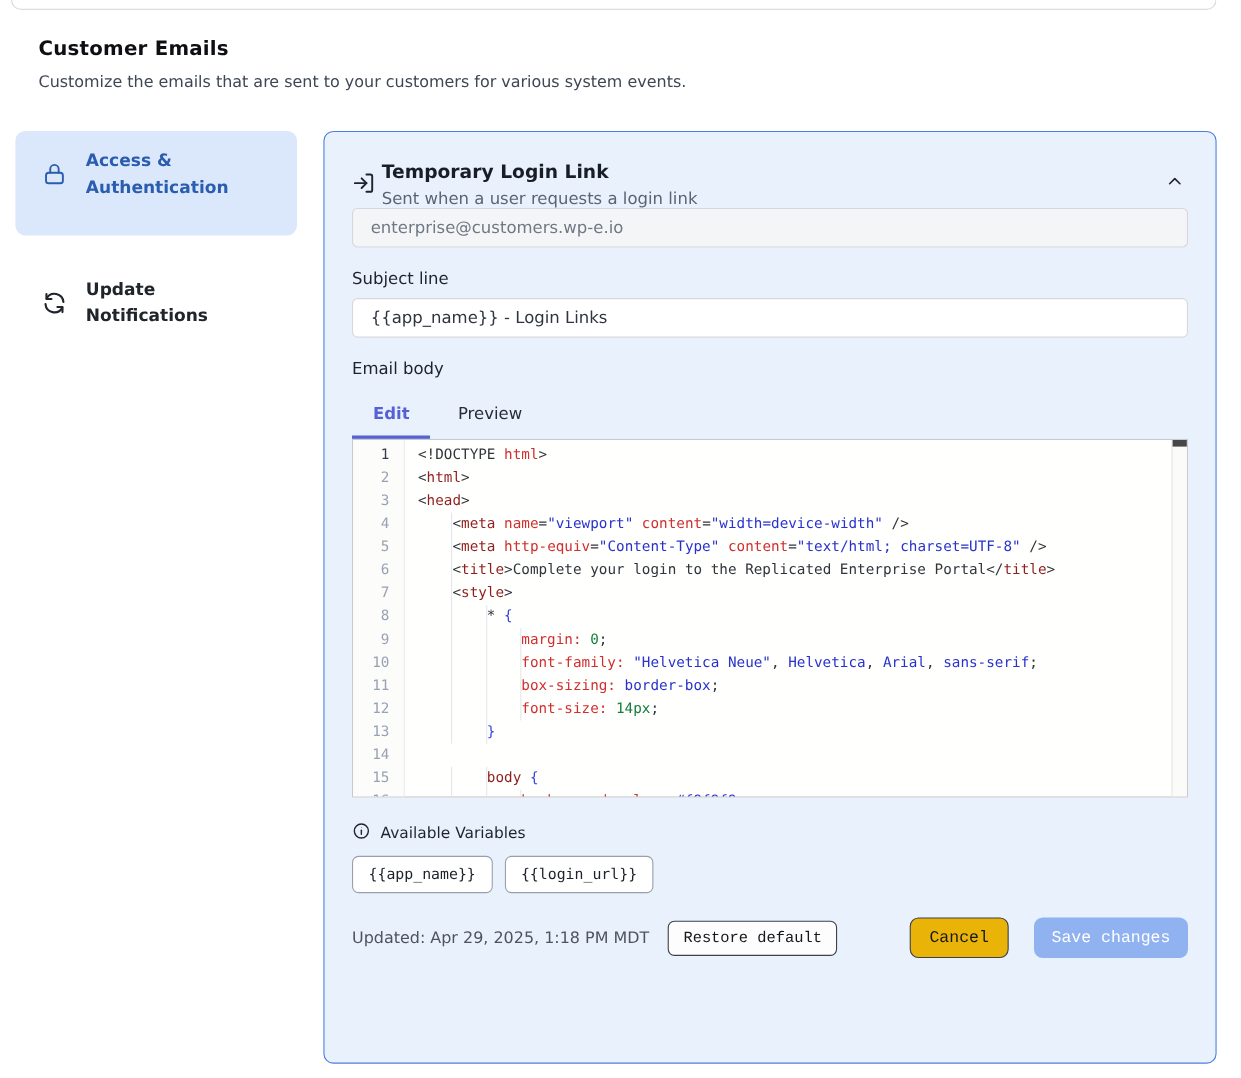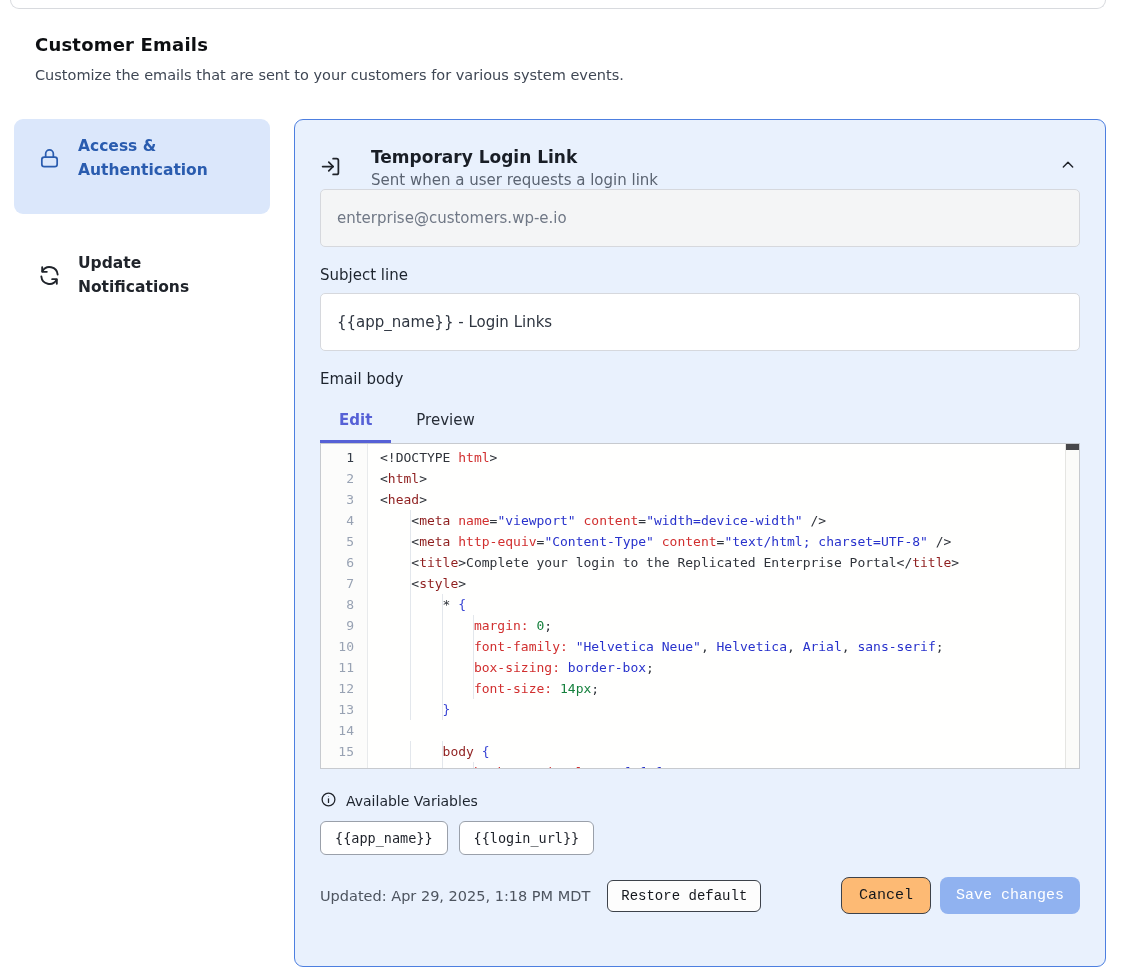--- a/index.html
+++ b/index.html
@@ -19,27 +19,27 @@
   .side-item { display:flex; align-items:center; gap:17px; padding:15px 14px 32px 24px; border-radius:9px;
                font-size:15.5px; font-weight:600; color:#20242b; line-height:1.55; cursor:pointer; }
   .side-item.active { background:var(--sidebar-active-bg,#dbe7fb); color:var(--sidebar-active-text,#2a5caf); }
   .side-item + .side-item { margin-top:22px; }
   .side-item .icon { flex:none; display:flex; }
 
   .panel { width:812px; margin-left:24px; box-sizing:border-box; height:848px; overflow:hidden;
            border:1px solid var(--panel-border,#4d7fe0); border-radius:9px;
            background:var(--panel-bg,#e9f1fd); padding:25px; }
 
-  .panel-head { display:flex; align-items:center; gap:30px; margin-top:2px; }
+  .panel-head { display:flex; align-items:center; gap:6px; margin-top:2px; }
   .panel-titles h2 { font-size:17px; margin:0; color:#191e26; font-weight:bold; }
   .panel-titles p  { font-size:15px; margin:4px 0 0; color:#5b6472; }
   .collapse { margin-left:auto; align-self:flex-start; margin-top:6px; background:none; border:none; padding:4px; cursor:pointer; }
 
   label.field { display:block; font-size:15px; color:#1d242e; margin:19px 0 9px; }
-  .inp { display:block; width:100%; box-sizing:border-box; height:58px; border:1px solid #d6d8dd; border-radius:5px;
+  .inp { display:block; width:100%; box-sizing:border-box; height:36px; border:1px solid #d6d8dd; border-radius:5px;
          background:#ffffff; font-size:15px; color:#2e3540; padding:0 16px; font-family:inherit; outline:none; }
   .inp.disabled { background:#f4f5f6; color:#707886; }
 
   .tabs { display:flex; gap:6px; margin-top:13px; }
   .tab { font-size:15px; padding:10px 19px 14px; color:#272d37; cursor:pointer; }
   .tab.active { color:var(--tab-active,#5661d6); font-weight:bold; box-shadow:inset 0 -3px 0 var(--tab-active,#5661d6); }
 
   .editor { position:relative; height:324px; background:#fffffe; border:1px solid #c7cacf; overflow:hidden;
             font-family:"DejaVu Sans Mono","Liberation Mono",monospace; font-size:13px; line-height:21px; cursor:text; }
   .gutter-bg { position:absolute; left:0; top:0; bottom:0; width:46px; background:#fcfcfb; border-right:1px solid #e8eaec; }
@@ -61,21 +61,21 @@
   .vars-head { display:flex; align-items:center; gap:9px; margin-top:22px; font-size:14px; color:#1d242e; }
   .chips { display:flex; gap:11px; margin-top:10px; }
   .chip { font-family:"DejaVu Sans Mono","Liberation Mono",monospace; font-size:13.5px; background:#ffffff;
           border:1px solid #9aa0aa; border-radius:6px; padding:8px 14px; color:#1d2129; cursor:pointer; }
 
   .panel-footer { display:flex; align-items:center; margin-top:22px; }
   .updated { font-size:14.5px; color:#4d545f; }
   .btn { font-family:Liberation Mono, monospace; cursor:pointer; }
   .btn.restore { margin-left:17px; font-size:14px; padding:7px 13px; border:1.5px solid #3d424a; border-radius:6px; background:#fdfdfd; color:#15181d; }
   .spacer { flex:1; }
-  .btn.cancel { font-size:15px; padding:9px 17px; border:1.5px solid #3d424a; border-radius:8px; background:#fdba74; color:#15181d; margin-right:9px; }
+  .btn.cancel { font-size:15px; padding:9px 17px; border:1.5px solid #3d424a; border-radius:8px; background:#eab308; color:#15181d; margin-right:23px; }
   .btn.save { font-size:15px; padding:10px 16px; border:none; border-radius:8px; background:var(--save-bg,#90b2f0); color:#ffffff; }
 </style>
 </head>
 <body>
 
 <div class="top-card-edge"></div>
 
 <header class="page-head">
   <h1>Customer Emails</h1>
   <p>Customize the emails that are sent to your customers for various system events.</p>

